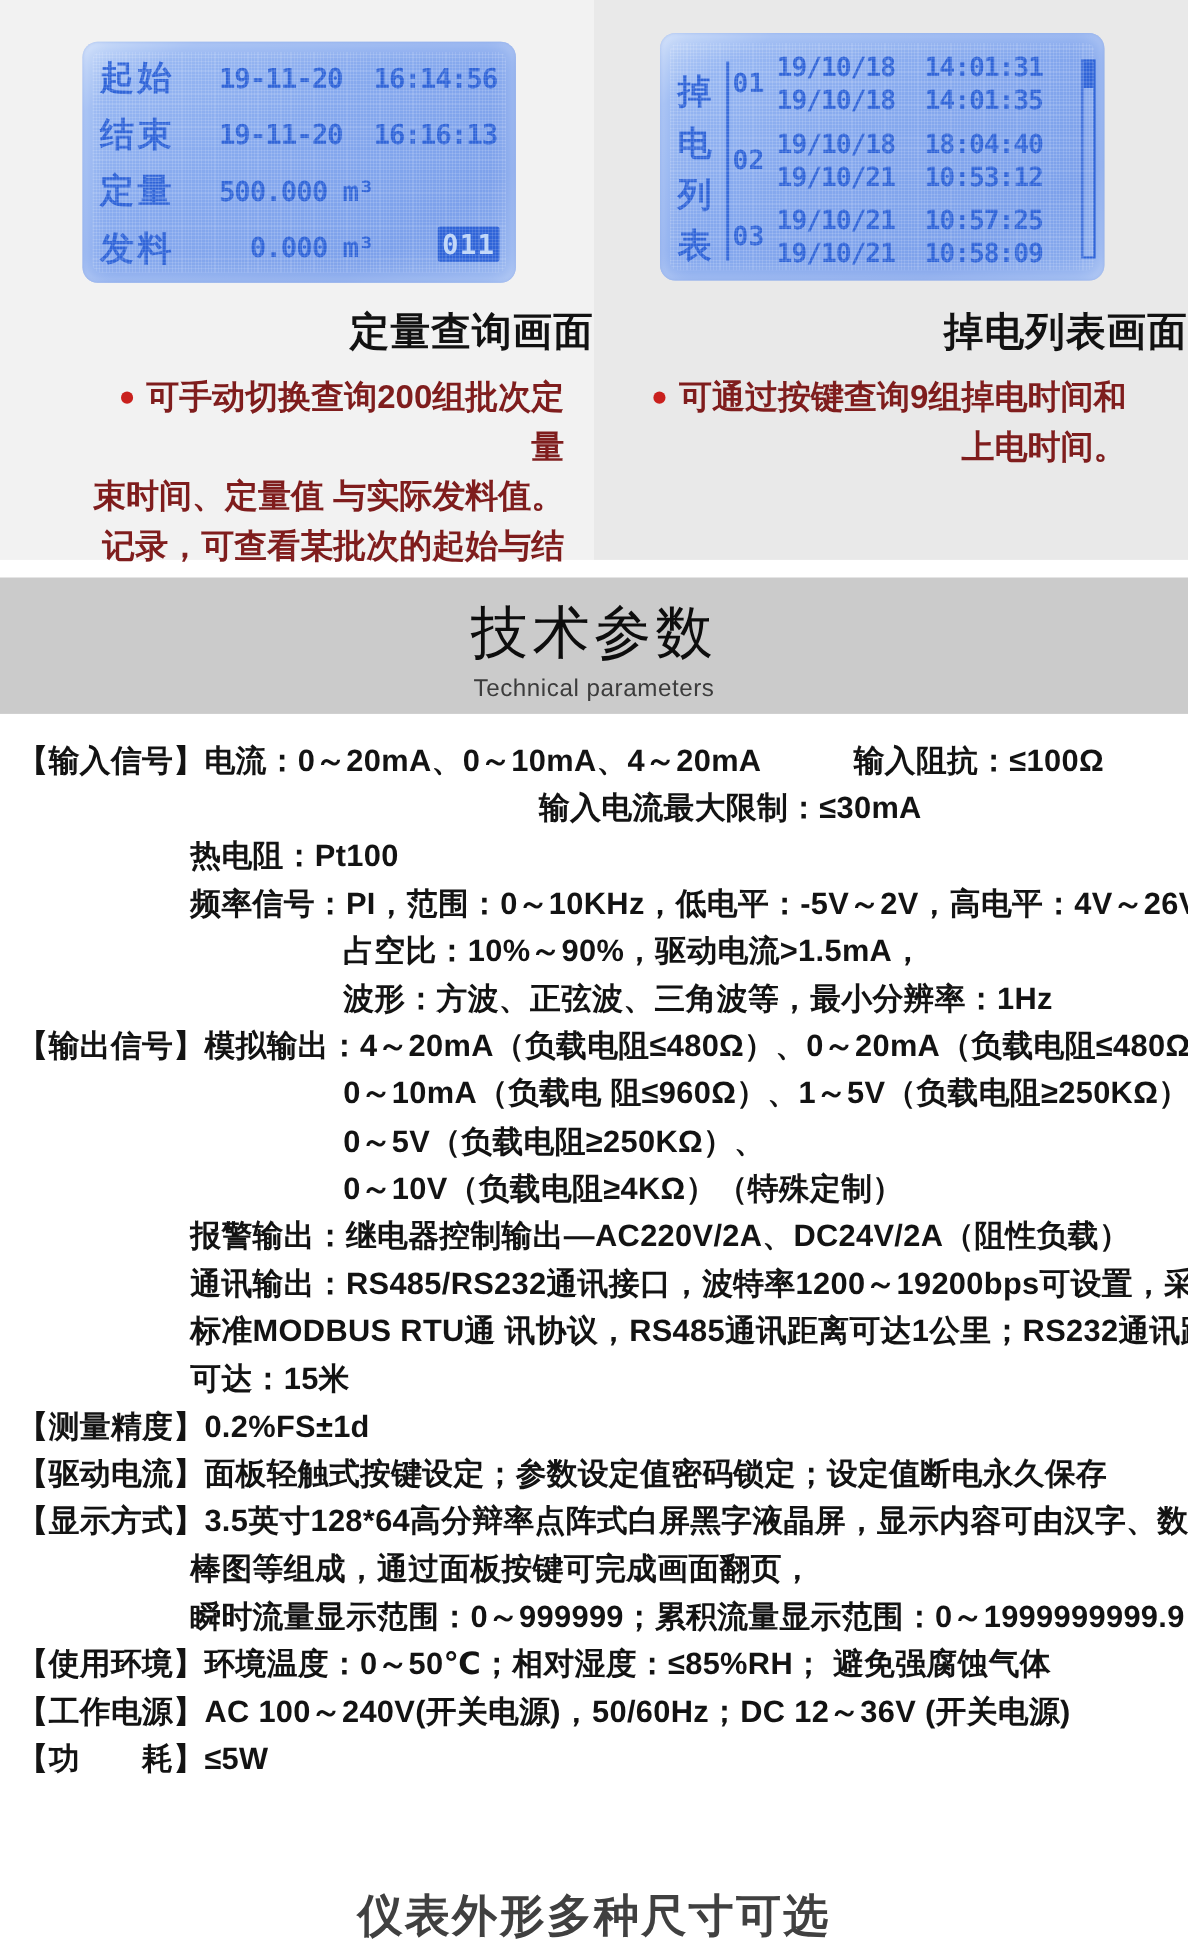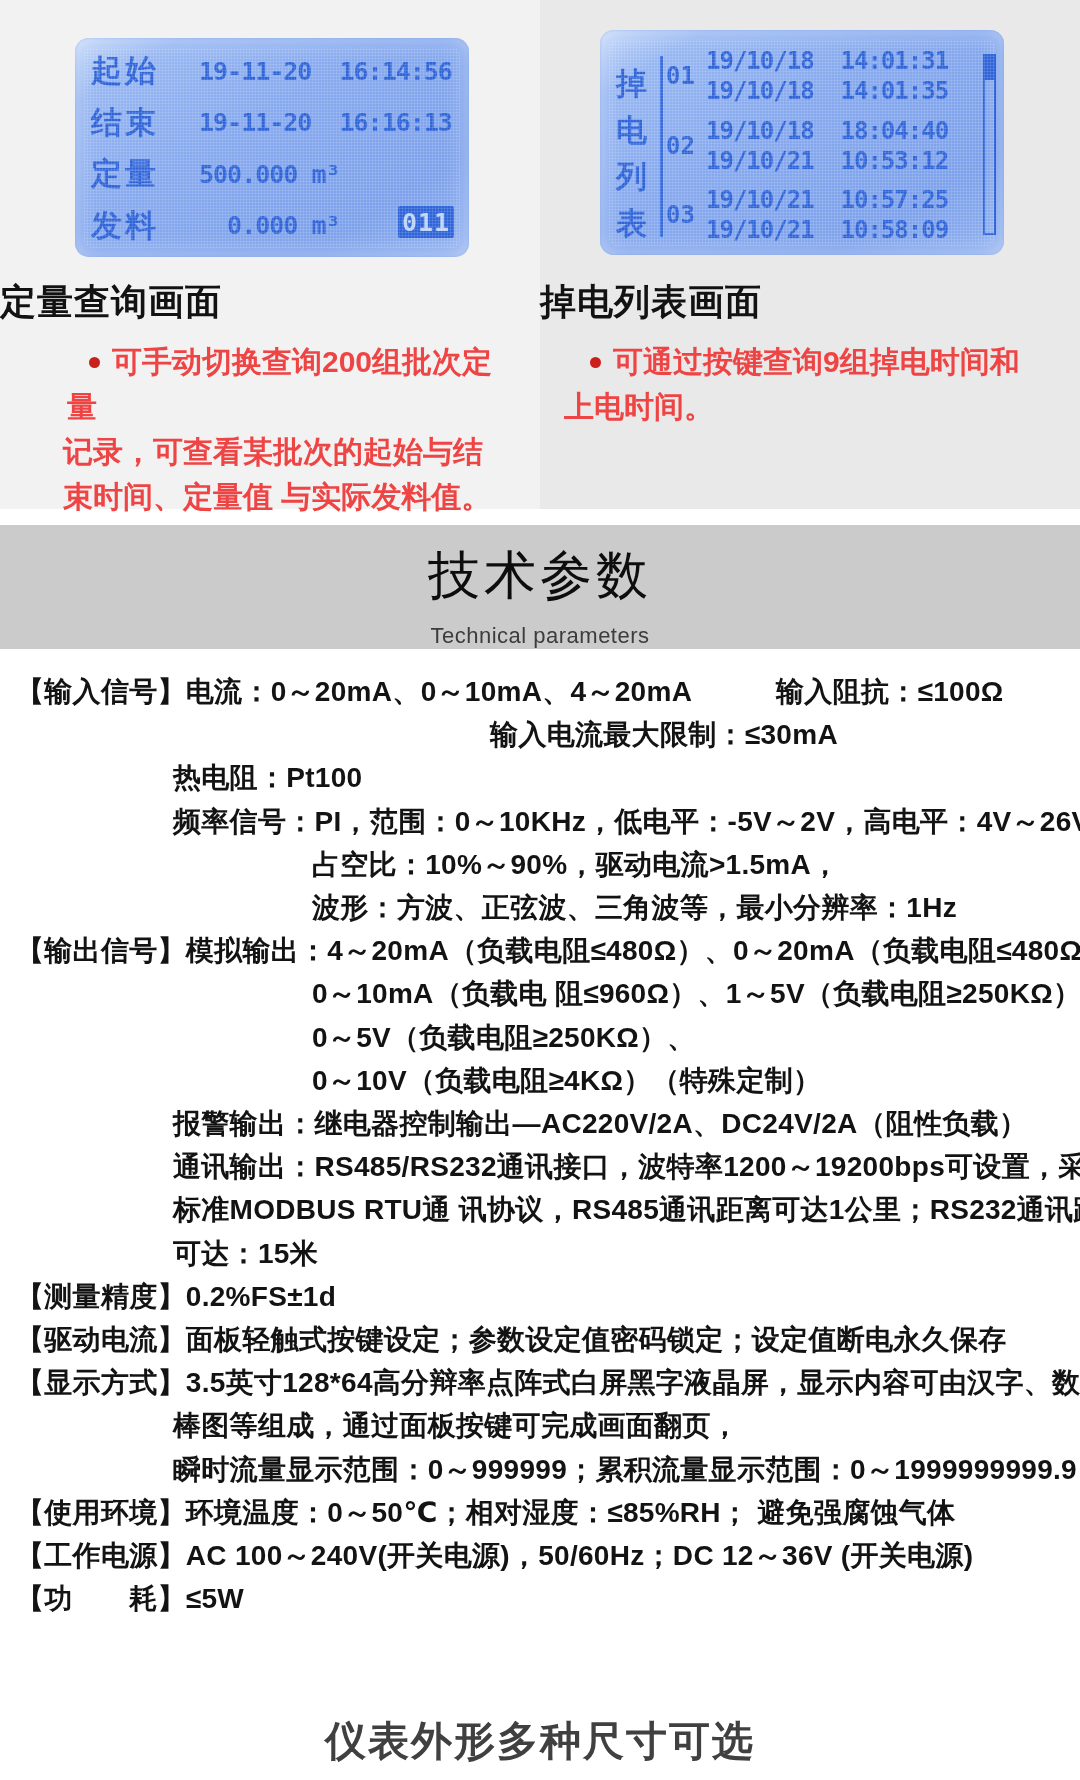--- a/index.html
+++ b/index.html
@@ -52,37 +52,37 @@
   .pf-no{font-family:"DejaVu Sans Mono",monospace;font-size:24px;font-weight:700;
     width:40px;flex:0 0 auto;}
   .pf-times{display:flex;flex-direction:column;}
   .pf-times span{font-family:"DejaVu Sans Mono",monospace;font-size:24px;font-weight:700;
     line-height:30px;letter-spacing:-1px;white-space:pre;}
   .pf-scrollbar{position:absolute;right:8px;top:24px;bottom:20px;width:13px;
     border:2px solid var(--lcd-text);}
   .pf-thumb{width:100%;height:24px;background:var(--lcd-text);}
 
   
-  .panel-title{position:absolute;top:278px;width:540px;text-align:left;
+  .panel-title{position:absolute;top:278px;width:540px;text-align:right;
     font-size:36px;font-weight:700;color:#121212;letter-spacing:1px;}
   .panel-title.left{left:0;}
   .panel-title.right{left:540px;}
   .bullets{position:absolute;top:339px;font-size:30px;line-height:45px;
-    font-weight:600;color:#ef4444;}
+    font-weight:600;color:#7f1d1d;text-align:right;}
   .bullets-left{left:63px;width:450px;}
   .bullets-right{left:564px;width:460px;}
   .bullet-line.first{padding-left:4px;}
   .bullet-dot{display:inline-block;width:11px;height:11px;border-radius:50%;
     background:var(--bullet-red);margin:0 12px 4px 22px;vertical-align:middle;}
 
   
   .band{position:absolute;left:0;top:525px;width:1080px;height:124px;
     background:var(--band-bg);text-align:center;}
   .band-title{margin-top:16px;font-size:52px;font-weight:400;color:#0d0d0d;letter-spacing:4px;}
-  .band-subtitle{margin-top:12px;font-size:22px;color:#3c3c3c;letter-spacing:.5px;}
+  .band-subtitle{margin-top:2px;font-size:22px;color:#3c3c3c;letter-spacing:.5px;}
 
   
   .specs{position:absolute;left:0;top:670px;width:1080px;color:#131313;}
   .spec-line{font-size:28px;line-height:43.2px;font-weight:600;white-space:pre;letter-spacing:.3px;}
   .spec-line.i0{padding-left:16px;}
   .spec-line.i1{padding-left:173px;}
   .spec-line.i2{padding-left:248px;text-align:center;}
   .spec-line.i3{padding-left:312px;}
 
   
@@ -151,22 +151,22 @@
     <div class="pf-scrollbar">
       <div class="pf-thumb"></div>
     </div>
   </div>
 
   <div class="panel-title left">定量查询画面</div>
   <div class="panel-title right">掉电列表画面</div>
 
   <div class="bullets bullets-left">
     <div class="bullet-line first"><span class="bullet-dot"></span><span>可手动切换查询200组批次定量</span></div>
+    <div class="bullet-line">束时间、定量值 与实际发料值。</div>
     <div class="bullet-line">记录，可查看某批次的起始与结</div>
-    <div class="bullet-line">束时间、定量值 与实际发料值。</div>
   </div>
   <div class="bullets bullets-right">
     <div class="bullet-line first"><span class="bullet-dot"></span><span>可通过按键查询9组掉电时间和</span></div>
     <div class="bullet-line">上电时间。</div>
   </div>
 
   <div class="band">
     <div class="band-title">技术参数</div>
     <div class="band-subtitle">Technical parameters</div>
   </div>

